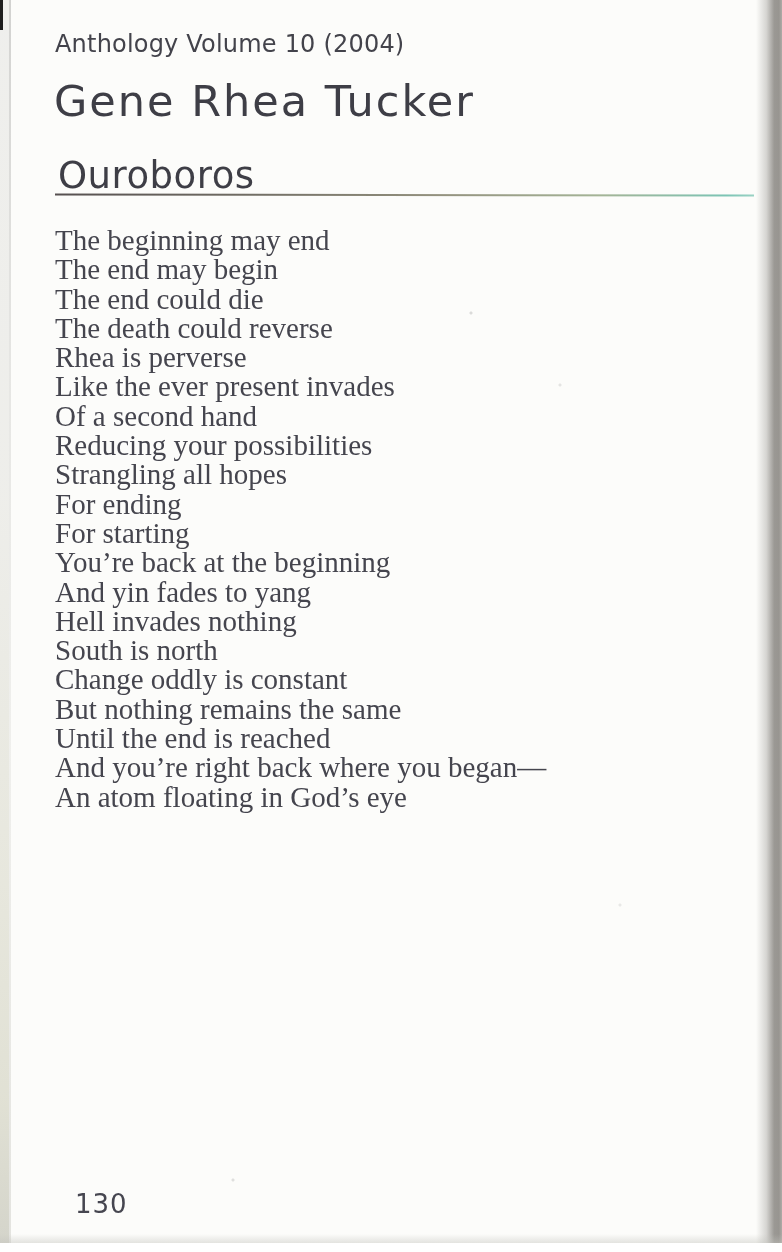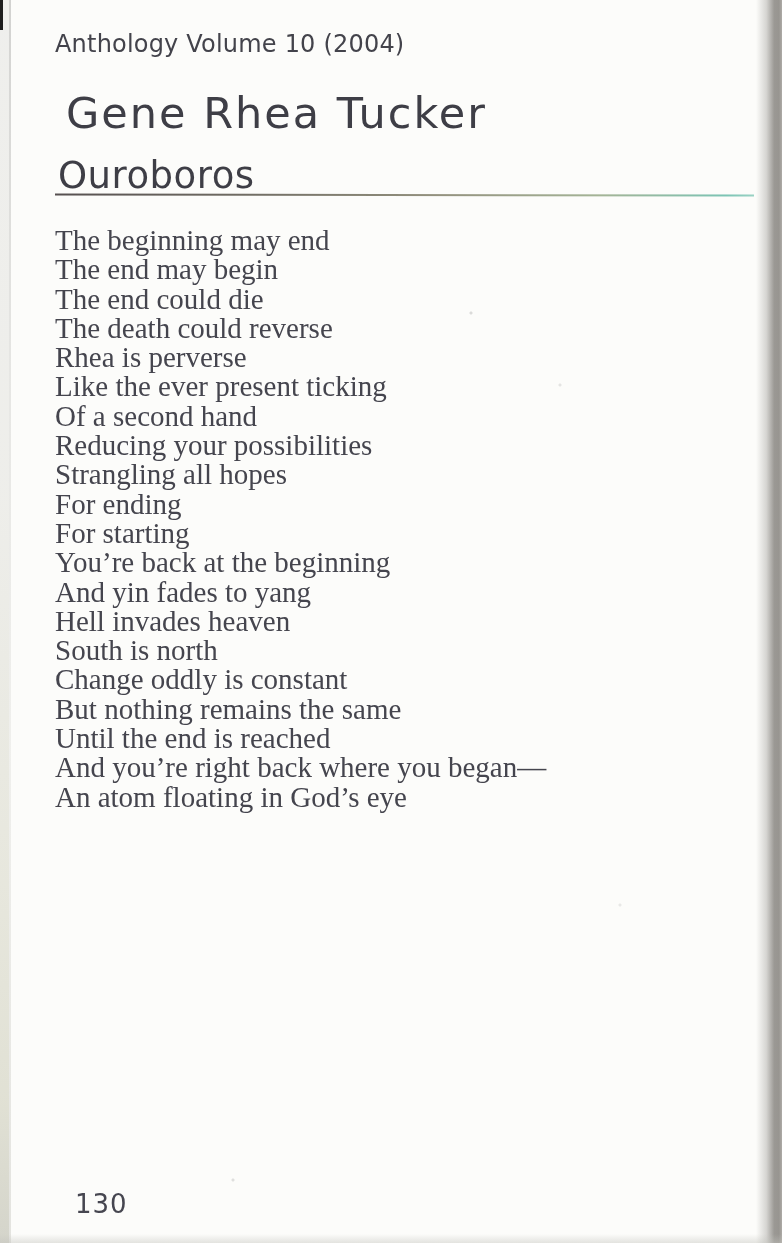--- a/index.html
+++ b/index.html
@@ -72,21 +72,21 @@
     position: absolute;
     left: 55px; top: 30px;
     font-family: "DejaVu Sans", sans-serif;
     font-size: 24px;
     letter-spacing: 0.2px;
     color: #43434b;
   }
   .author {
     position: absolute;
     left: 54px; top: 76px;
-    margin: 12px;
+    margin: 0;
     font-family: "DejaVu Sans", sans-serif;
     font-weight: 400;
     font-size: 43px;
     letter-spacing: 2px;
     color: #3e3e46;
   }
   .title {
     position: absolute;
     left: 54px; top: 150px;
     margin: 4px;
@@ -149,29 +149,29 @@
   <h2 class="title">Ouroboros</h2>
 
   <div class="rule"></div>
 
   <div class="poem">
       <div class="poem-line">The beginning may end</div>
       <div class="poem-line">The end may begin</div>
       <div class="poem-line">The end could die</div>
       <div class="poem-line">The death could reverse</div>
       <div class="poem-line">Rhea is perverse</div>
-      <div class="poem-line">Like the ever present ticking</div>
+      <div class="poem-line">Like the ever present invades</div>
       <div class="poem-line">Of a second hand</div>
       <div class="poem-line">Reducing your possibilities</div>
       <div class="poem-line">Strangling all hopes</div>
       <div class="poem-line">For ending</div>
       <div class="poem-line">For starting</div>
       <div class="poem-line">You’re back at the beginning</div>
       <div class="poem-line">And yin fades to yang</div>
-      <div class="poem-line">Hell invades heaven</div>
+      <div class="poem-line">Hell invades nothing</div>
       <div class="poem-line">South is north</div>
       <div class="poem-line">Change oddly is constant</div>
       <div class="poem-line">But nothing remains the same</div>
       <div class="poem-line">Until the end is reached</div>
       <div class="poem-line">And you’re right back where you began—</div>
       <div class="poem-line">An atom floating in God’s eye</div>
     </div>
 
   <div class="pagenum">130</div>
 </div>

